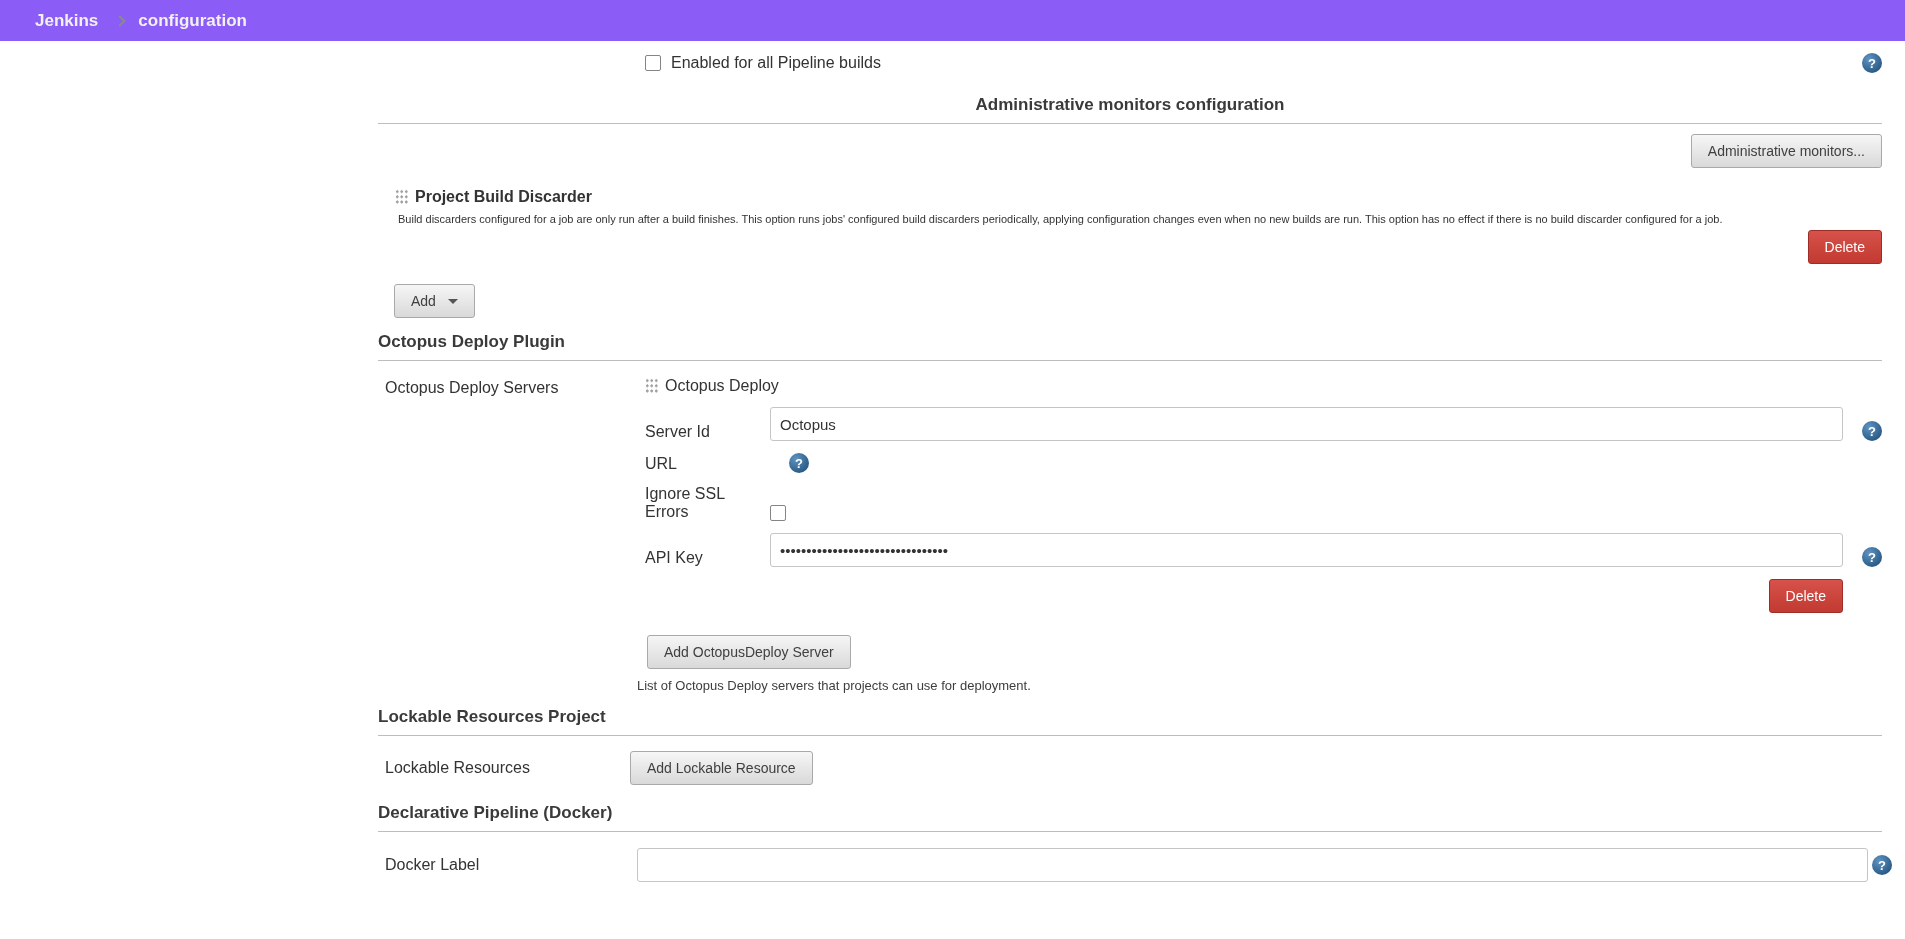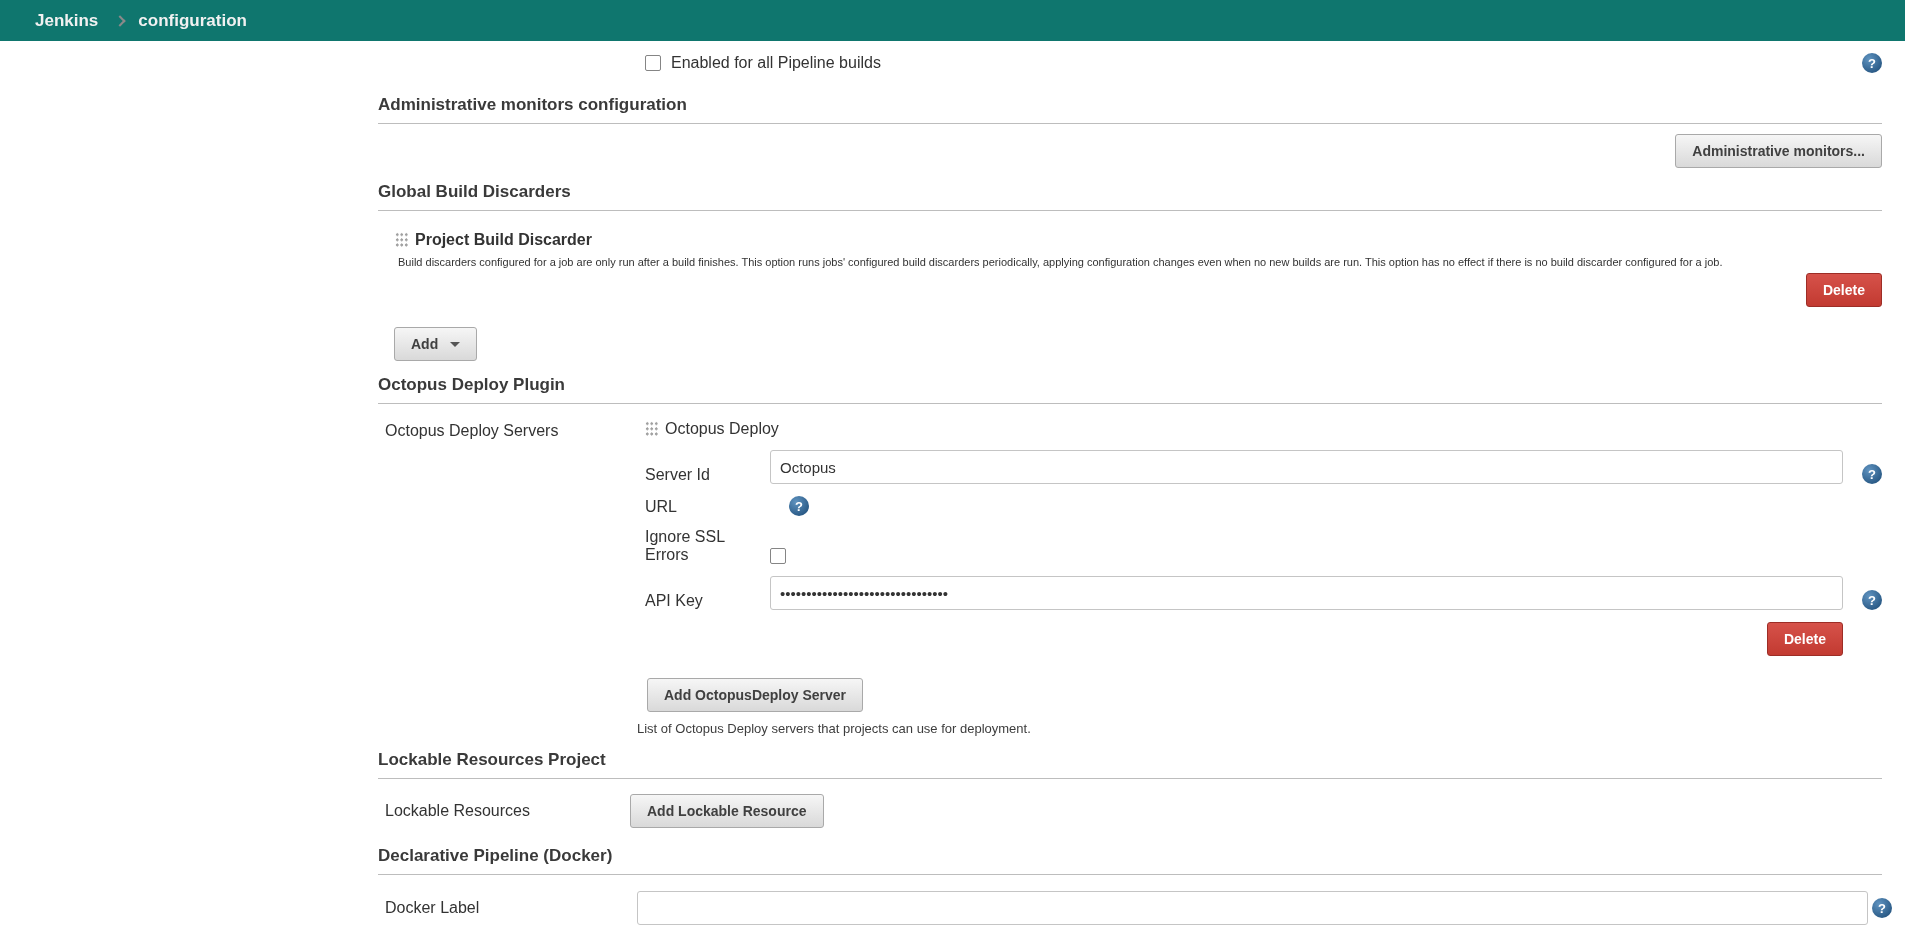--- a/index.html
+++ b/index.html
@@ -7,21 +7,21 @@
   body {
     background: #ffffff;
     font-family: "Liberation Sans", "DejaVu Sans", sans-serif;
     color: #333;
     overflow: hidden;
   }
 
   
   .topbar {
     height: 41px;
-    background: #0f766e;
+    background: #8b5cf6;
     display: flex;
     align-items: center;
     padding-left: 35px;
   }
   .crumb {
     color: #f1f1f1;
     font-size: 17px;
     font-weight: bold;
     text-decoration: none;
     cursor: pointer;
@@ -38,21 +38,21 @@
   .content { margin: 0 23px 0 378px; }
 
   .section-title {
     margin-top: 14px;
     font-size: 17px;
     font-weight: bold;
     color: #3a3a3a;
     padding-bottom: 8px;
     border-bottom: 1px solid #bdbdbd;
   }
-  .mt-lg { margin-top: 22px; }
+  .mt-lg { margin-top: 22px; text-align: center; }
   .mt-md { margin-top: 14px; }
 
   
   .pipeline-row {
     margin-top: 12px;
     display: flex;
     align-items: center;
     justify-content: space-between;
   }
   .chk-wrap { display: flex; align-items: center; margin-left: 267px; }
@@ -80,21 +80,21 @@
     cursor: pointer;
     flex: none;
   }
 
   
   .btn {
     display: inline-flex;
     align-items: center;
     font-family: "Liberation Sans", sans-serif;
     font-size: 14px;
-    font-weight: bold;
+    font-weight: normal;
     color: #404040;
     background: linear-gradient(#f6f6f6, #d9d9d9);
     border: 1px solid #a9a9a9;
     border-radius: 3px;
     padding: 8px 16px;
     cursor: pointer;
     white-space: nowrap;
   }
   .btn-danger {
     background: linear-gradient(#d6524a, #c23a31);
@@ -193,21 +193,20 @@
       <span class="chk-label">Enabled for all Pipeline builds</span>
     </span>
     <span class="help-icon">?</span>
   </div>
 
   <h2 class="section-title mt-lg">Administrative monitors configuration</h2>
   <div class="right-row">
     <button class="btn">Administrative monitors...</button>
   </div>
 
-  <h2 class="section-title mt-md">Global Build Discarders</h2>
   <div class="chunk">
     <div class="chunk-title">
       <span class="drag-handle"></span>
       <span class="chunk-title-text">Project Build Discarder</span>
     </div>
     <div class="chunk-desc">Build discarders configured for a job are only run after a build finishes. This option runs jobs' configured build discarders periodically, applying configuration changes even when no new builds are run. This option has no effect if there is no build discarder configured for a job.</div>
   </div>
   <div class="delete-row">
     <button class="btn btn-danger">Delete</button>
   </div>

